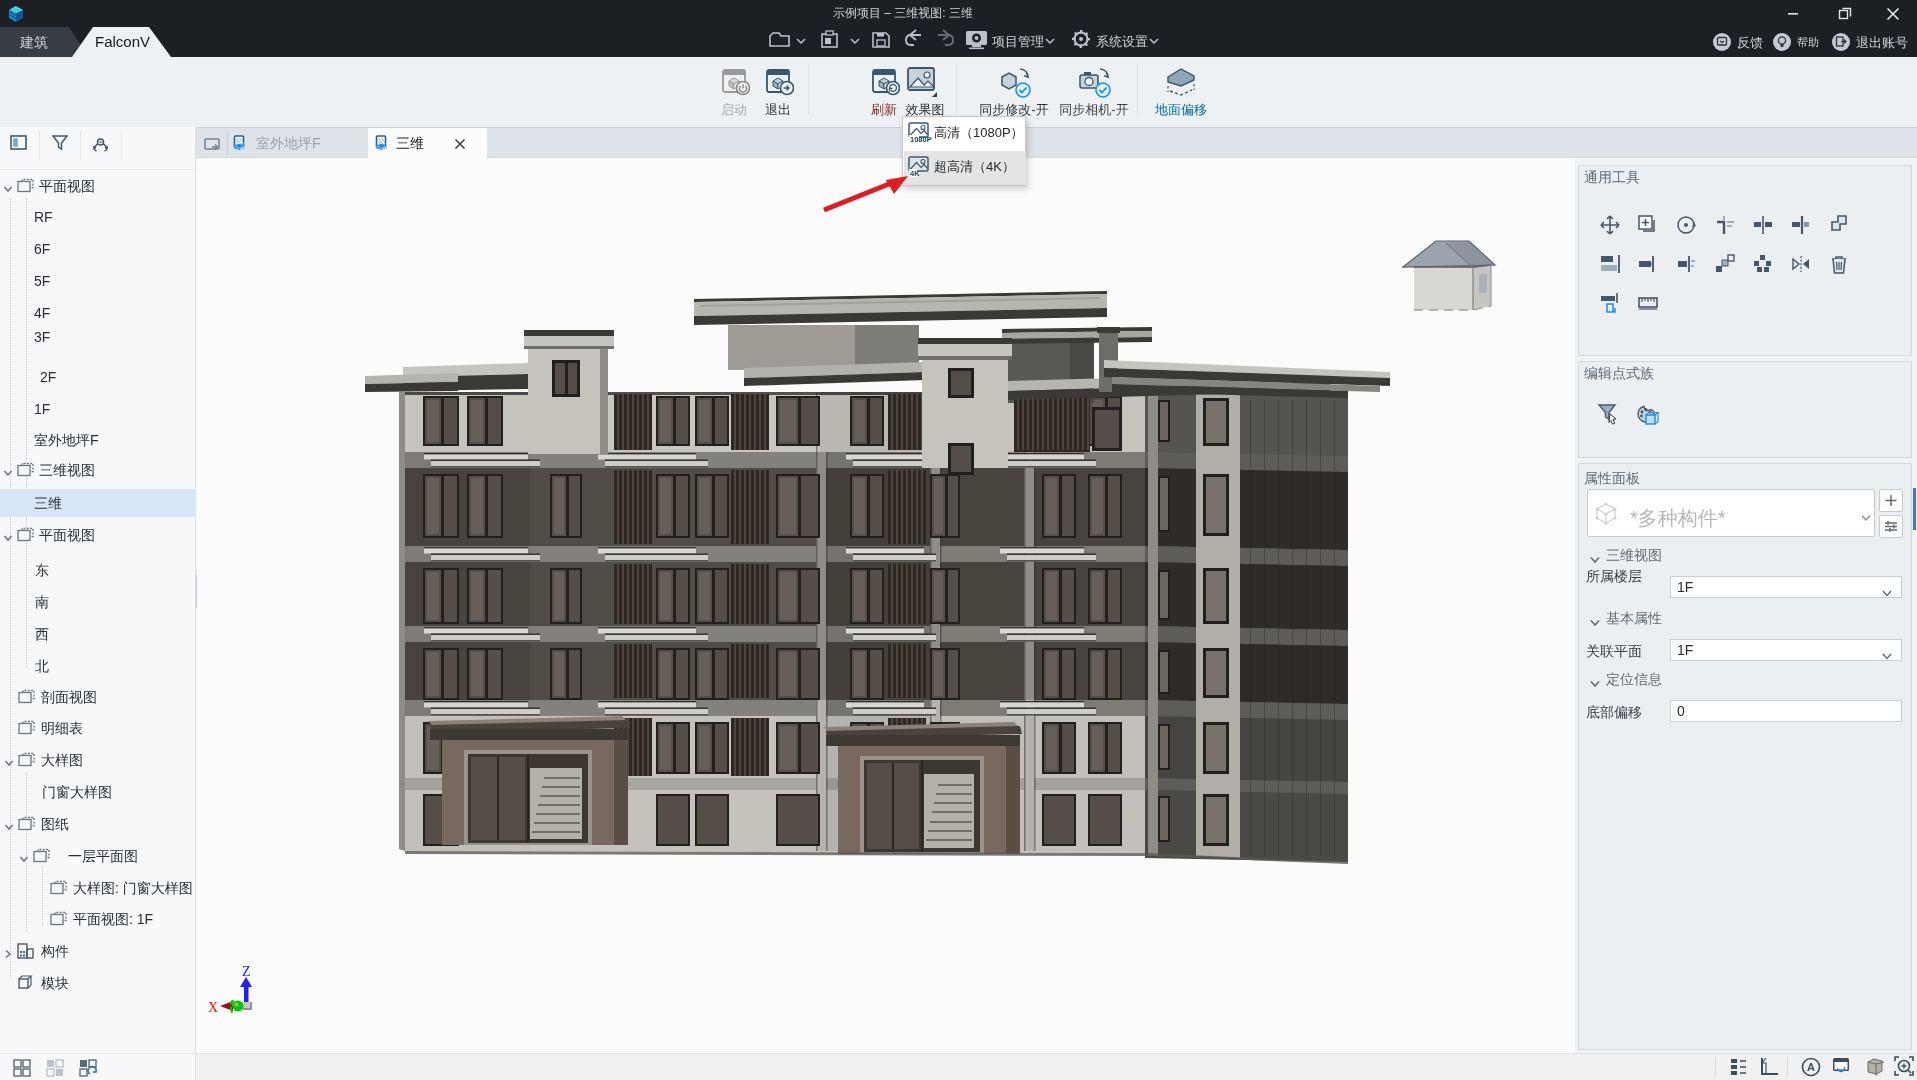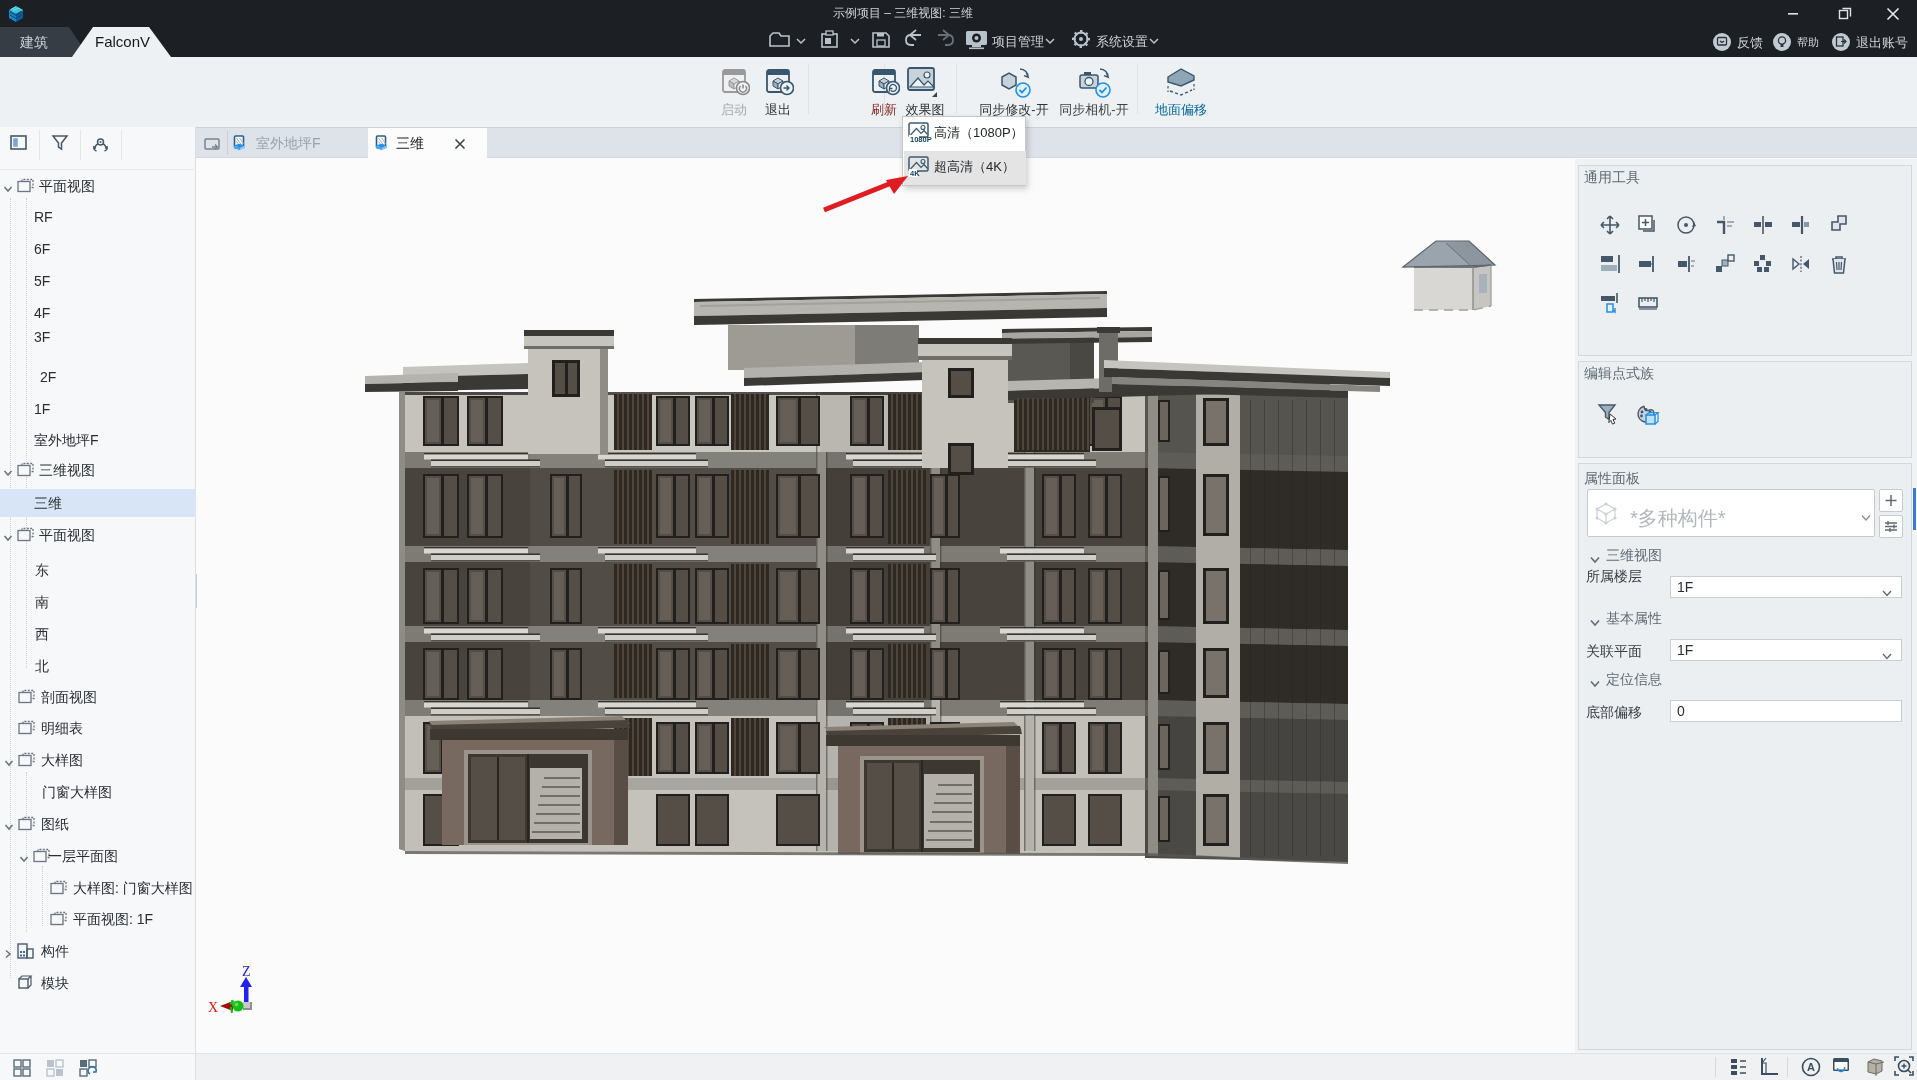--- a/index.html
+++ b/index.html
@@ -311,21 +311,21 @@
         <path d="M5 3.5 v-2 h11 v8 h-3" fill="none" stroke="#6b7682" stroke-width="1.3" stroke-dasharray="2 1.4"></path>
       </svg></div>
     <div class="trow" style="left:41px;top:813px">图纸</div>
     <div class="abs" style="left:19px;top:851px"><svg width="10" height="10">
         <path d="M1.5 3 l3.5 4 l3.5 -4" fill="none" stroke="#6a737c" stroke-width="1.5"></path>
       </svg></div>
     <div class="abs" style="left:33px;top:848px"><svg width="17" height="15">
         <rect x="1" y="3.5" width="12" height="10" fill="#f6f8fa" stroke="#6b7682" stroke-width="1.3"></rect>
         <path d="M5 3.5 v-2 h11 v8 h-3" fill="none" stroke="#6b7682" stroke-width="1.3" stroke-dasharray="2 1.4"></path>
       </svg></div>
-    <div class="trow" style="left:48px;top:845px">一层平面图</div>
+    <div class="trow" style="left:68px;top:845px">一层平面图</div>
     <div class="abs" style="left:50px;top:880px"><svg width="17" height="15">
         <rect x="1" y="3.5" width="12" height="10" fill="#f6f8fa" stroke="#6b7682" stroke-width="1.3"></rect>
         <path d="M5 3.5 v-2 h11 v8 h-3" fill="none" stroke="#6b7682" stroke-width="1.3" stroke-dasharray="2 1.4"></path>
       </svg></div>
     <div class="trow" style="left:73px;top:877px">大样图: 门窗大样图</div>
     <div class="abs" style="left:50px;top:911px"><svg width="17" height="15">
         <rect x="1" y="3.5" width="12" height="10" fill="#f6f8fa" stroke="#6b7682" stroke-width="1.3"></rect>
         <path d="M5 3.5 v-2 h11 v8 h-3" fill="none" stroke="#6b7682" stroke-width="1.3" stroke-dasharray="2 1.4"></path>
       </svg></div>
     <div class="trow" style="left:73px;top:908px">平面视图: 1F</div>

